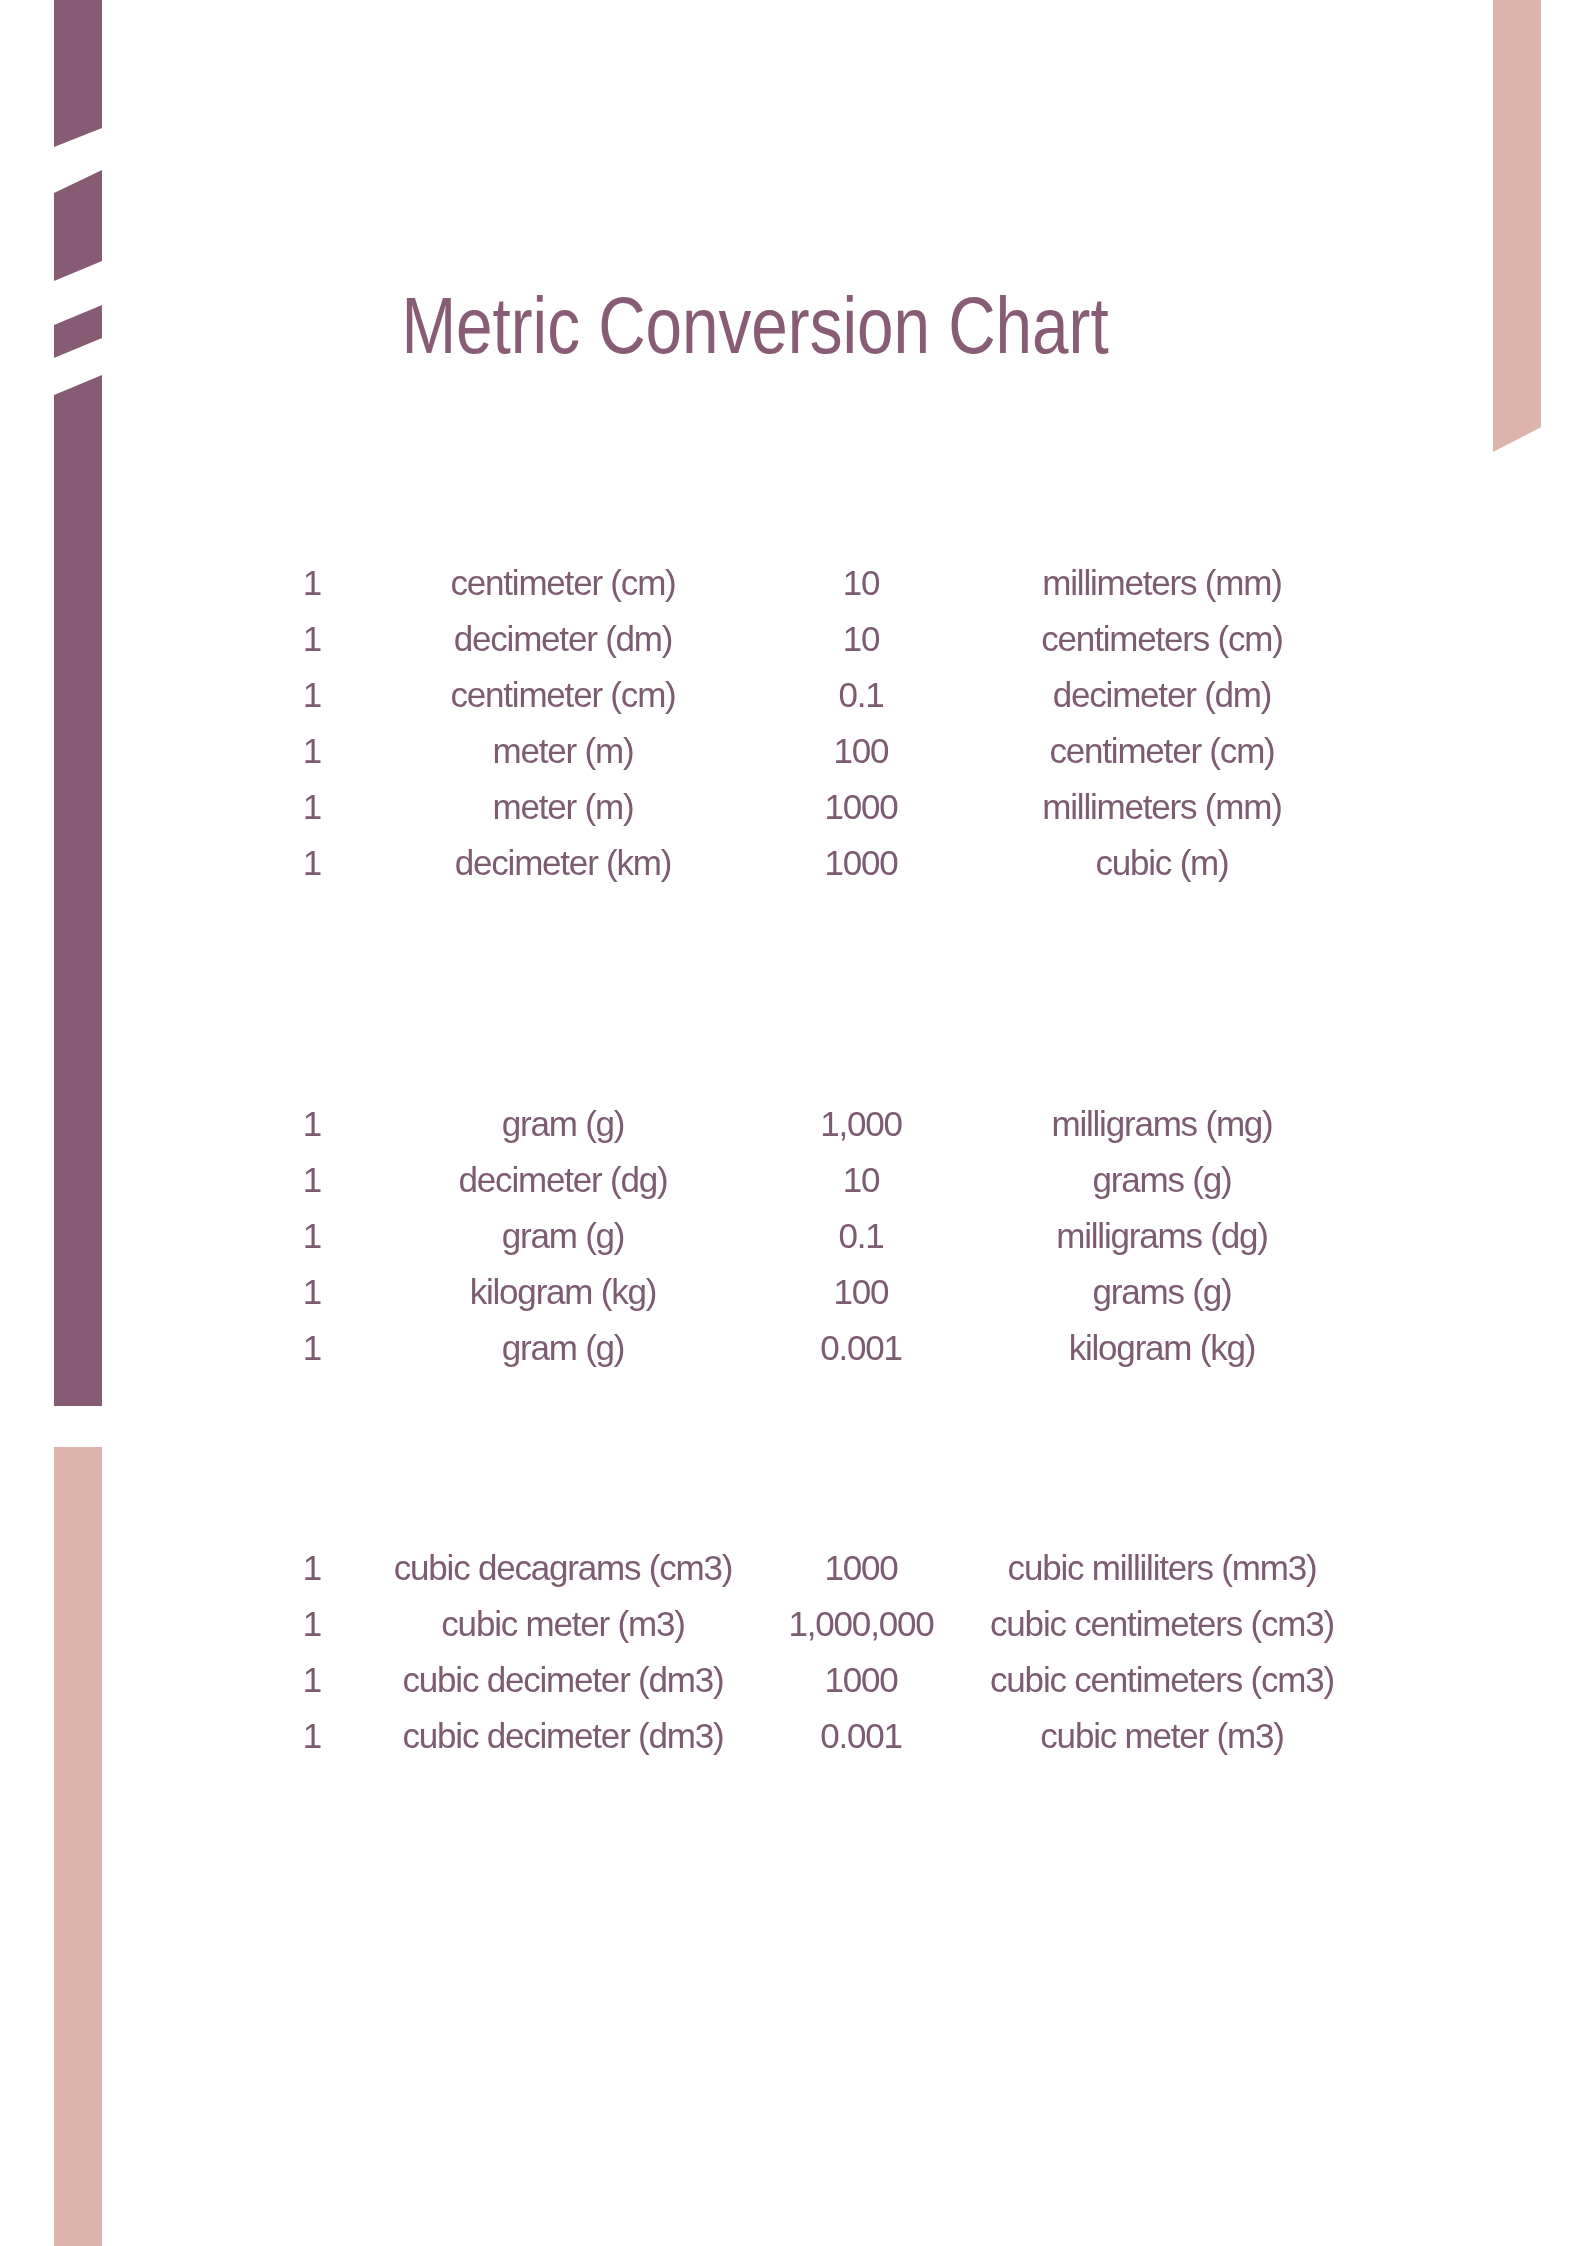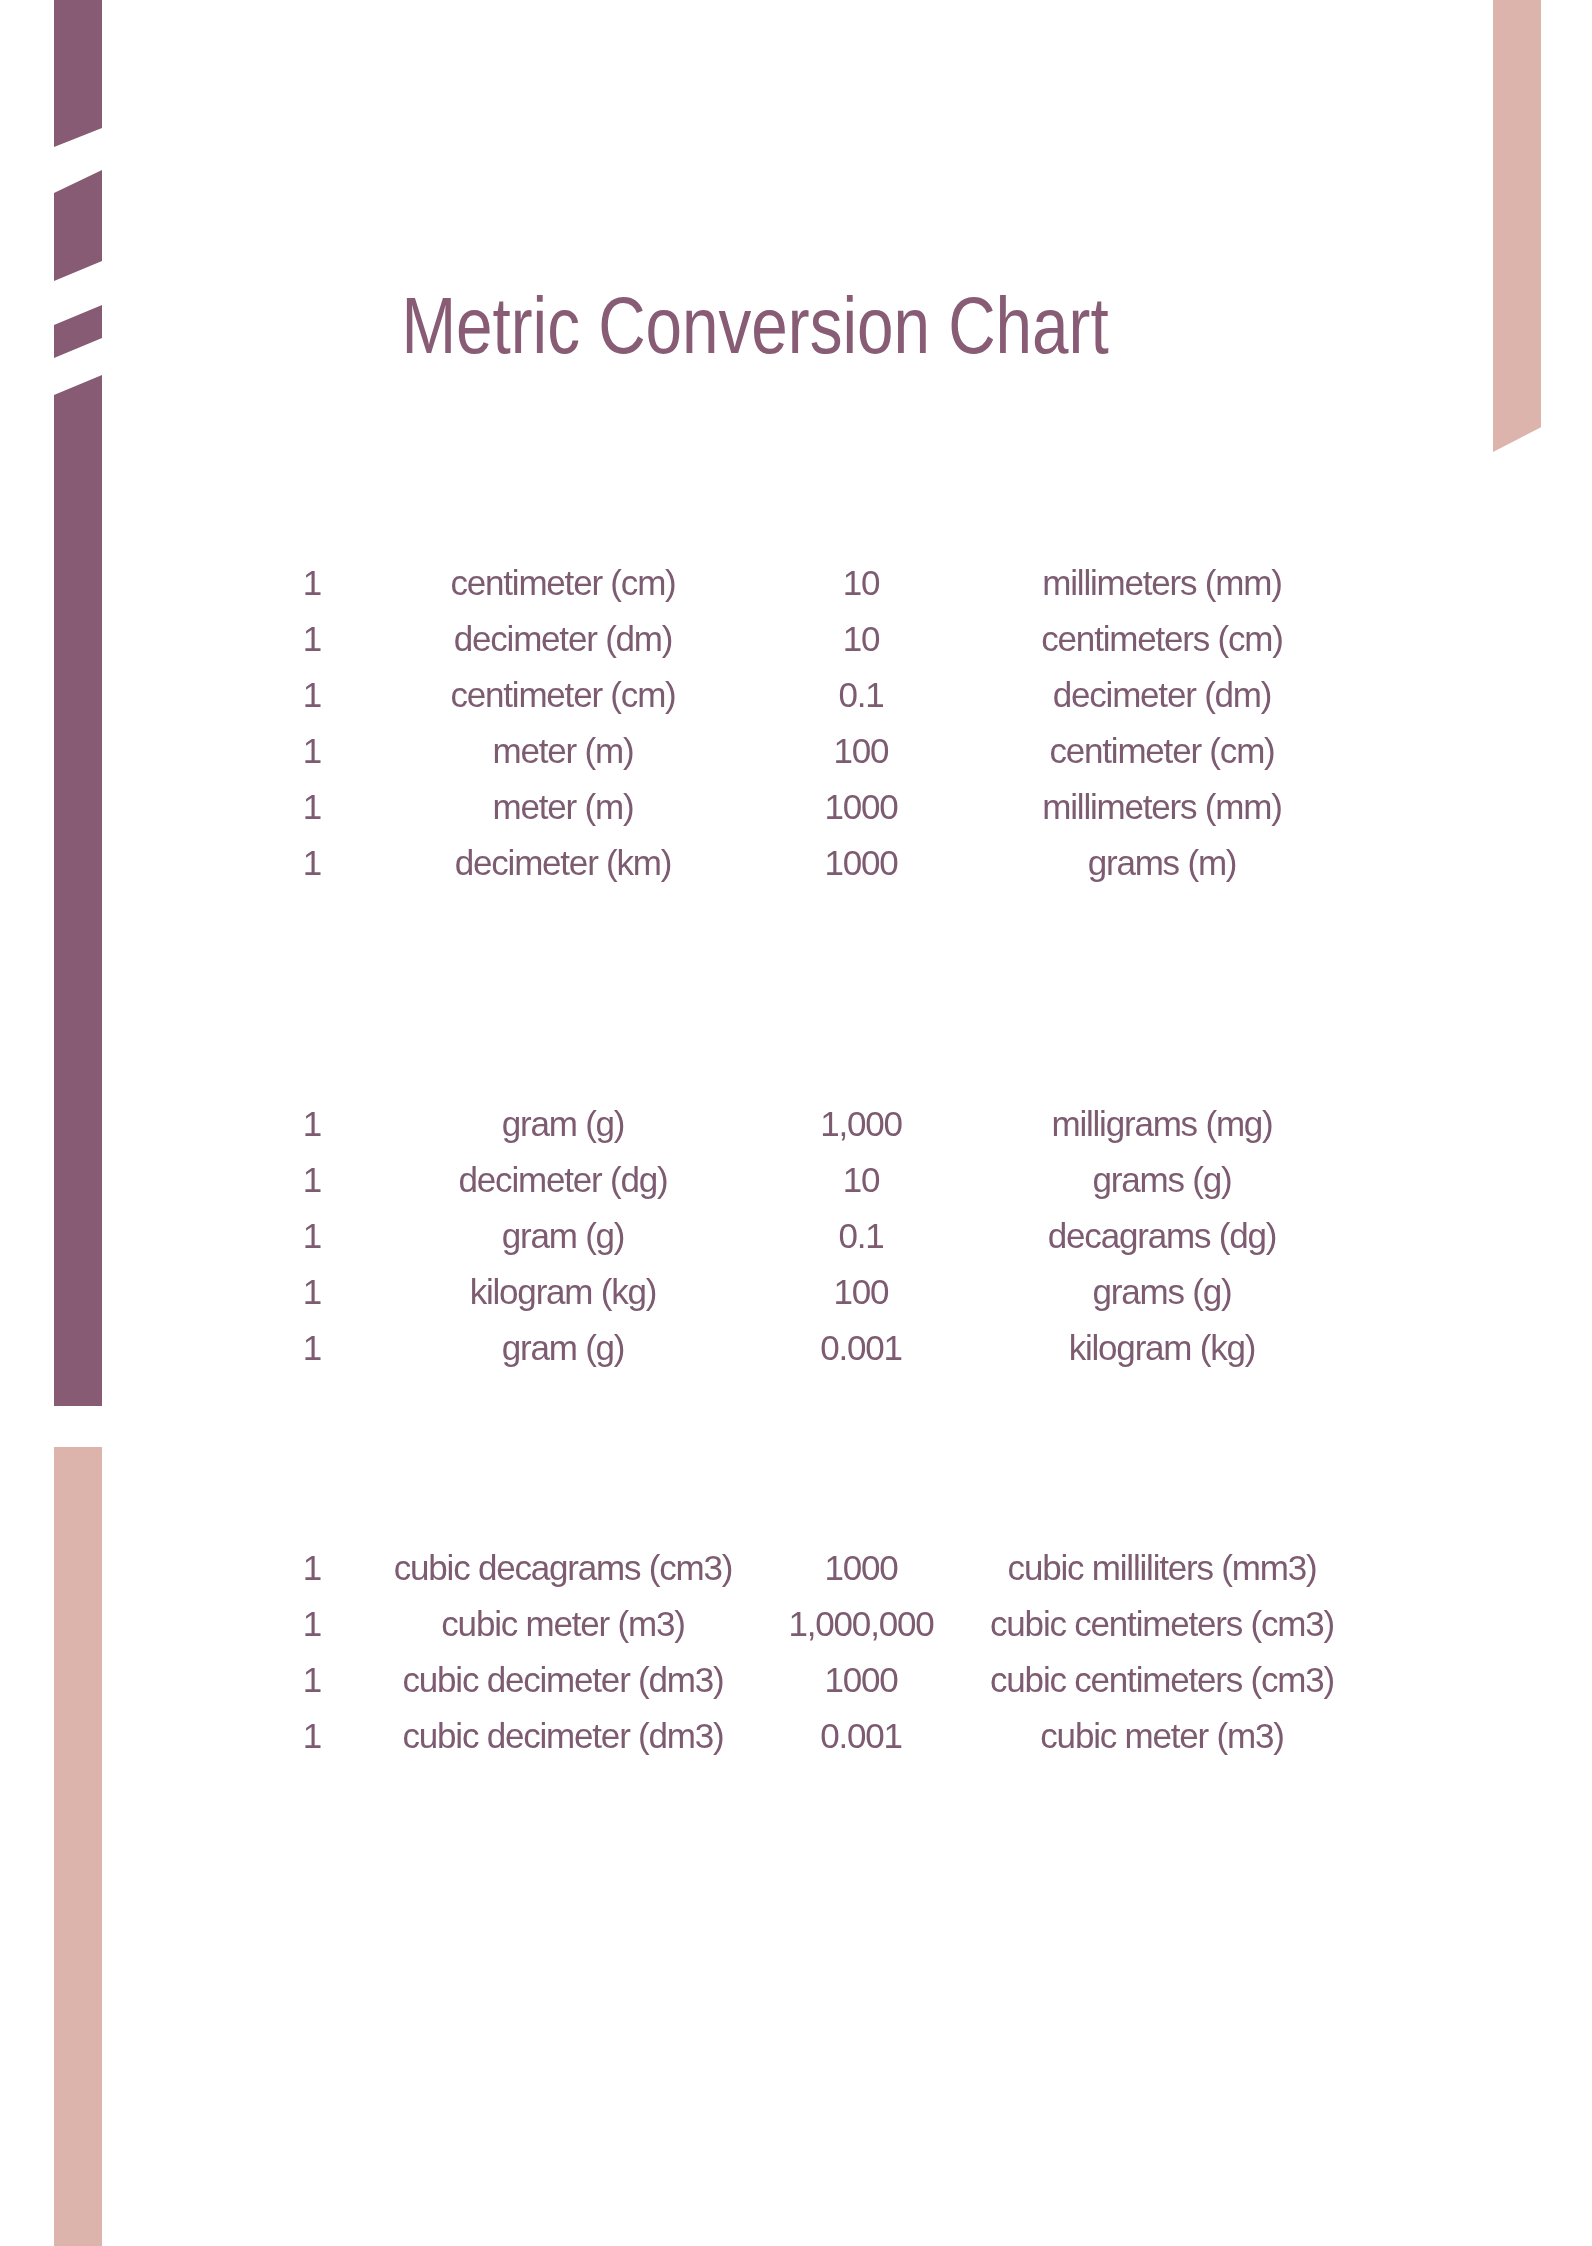--- a/index.html
+++ b/index.html
@@ -106,42 +106,42 @@
     <div class="row">
       <span class="cell">1</span>
       <span class="cell">meter (m)</span>
       <span class="cell">1000</span>
       <span class="cell">millimeters (mm)</span>
     </div>
     <div class="row">
       <span class="cell">1</span>
       <span class="cell">decimeter (km)</span>
       <span class="cell">1000</span>
-      <span class="cell">grams (m)</span>
+      <span class="cell">cubic (m)</span>
     </div>
   </section>
 
   <section class="conv-table t-weight">
     <div class="row">
       <span class="cell">1</span>
       <span class="cell">gram (g)</span>
       <span class="cell">1,000</span>
       <span class="cell">milligrams (mg)</span>
     </div>
     <div class="row">
       <span class="cell">1</span>
       <span class="cell">decimeter (dg)</span>
       <span class="cell">10</span>
       <span class="cell">grams (g)</span>
     </div>
     <div class="row">
       <span class="cell">1</span>
       <span class="cell">gram (g)</span>
       <span class="cell">0.1</span>
-      <span class="cell">decagrams (dg)</span>
+      <span class="cell">milligrams (dg)</span>
     </div>
     <div class="row">
       <span class="cell">1</span>
       <span class="cell">kilogram (kg)</span>
       <span class="cell">100</span>
       <span class="cell">grams (g)</span>
     </div>
     <div class="row">
       <span class="cell">1</span>
       <span class="cell">gram (g)</span>

